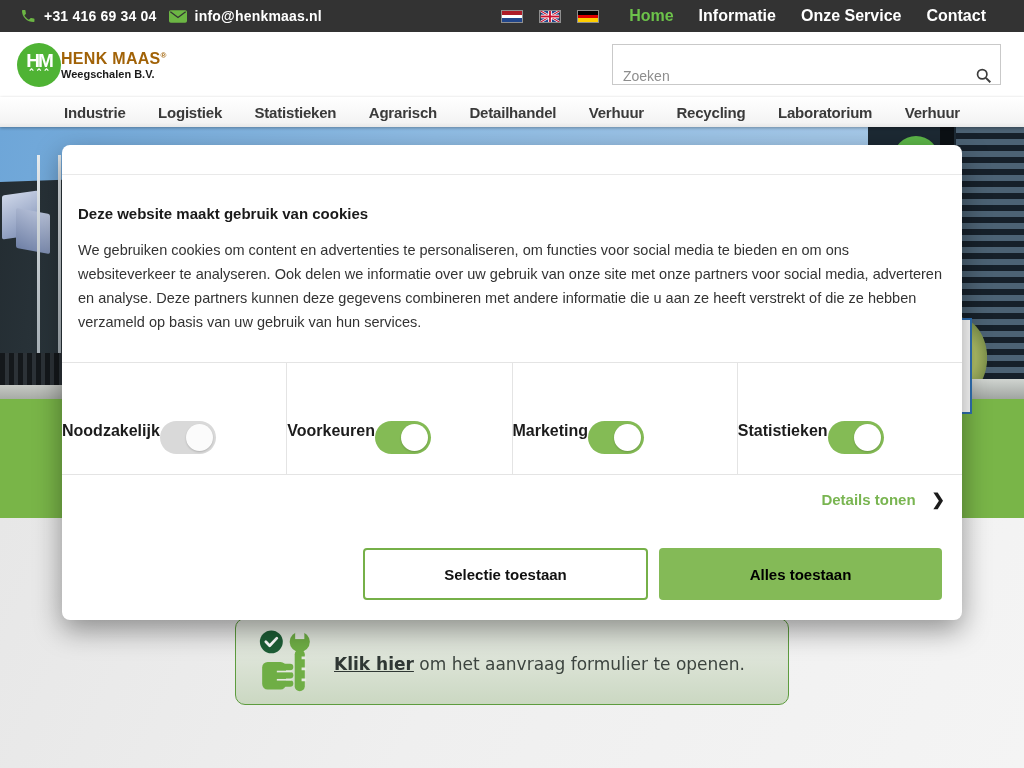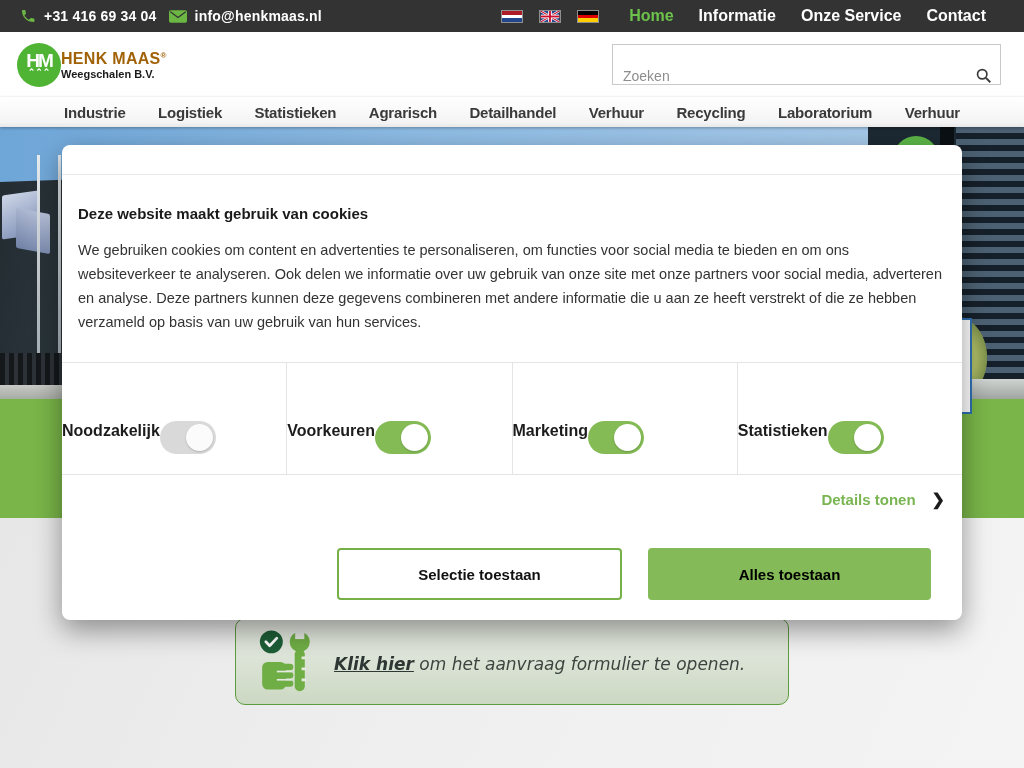--- a/index.html
+++ b/index.html
@@ -70,31 +70,31 @@
   .consent-col:last-child { border-right:none; }
   .consent-label { font-size:16px; font-weight:bold; color:#1c1c1c; }
   .toggle { margin-top:12px; width:56px; height:33px; border-radius:17px; position:relative; cursor:pointer; }
   .toggle.green { background:#84bb55; }
   .toggle.gray  { background:#d9d9d9; }
   .toggle .knob { position:absolute; top:3px; right:3px; width:27px; height:27px; border-radius:50%; background:#ffffff; box-shadow:0 1px 2px rgba(0,0,0,.18); }
   .toggle.gray .knob { background:#fbfbfb; }
   .details-row { height:48px; flex:none; display:flex; align-items:center; justify-content:flex-end; padding-right:17px; cursor:pointer; }
   .details-label { font-size:15px; font-weight:bold; color:#79b551; }
   .details-chevron { margin-left:16px; font-size:16px; font-weight:bold; color:#1b1b1b; }
-  .btn-row { margin-top:25px; display:flex; justify-content:flex-end; gap:26px; padding-right:31px; }
+  .btn-row { margin-top:25px; display:flex; justify-content:flex-end; gap:11px; padding-right:20px; }
   .btn { height:52px; border-radius:4px; font-size:15px; font-weight:bold; display:flex; align-items:center; justify-content:center; cursor:pointer; font-family:"Liberation Sans",sans-serif; }
   .btn-outline { width:285px; background:#ffffff; border:2px solid #76b048; color:#111111; }
   .btn-solid { width:283px; background:#84ba57; border:none; color:#000000; }
 
   
   .repair-card { position:absolute; left:235px; top:618px; width:554px; height:87px; z-index:6; border:1px solid #5d9c3e; border-radius:10px; background:linear-gradient(180deg,#e7ebe3 0%,#dde4d8 45%,#cbd8c2 100%); display:flex; align-items:center; padding:0 18px 0 22px; font-family:"DejaVu Sans",sans-serif; }
   .repair-icon { flex:none; margin-right:20px; }
   .repair-text { display:flex; flex-direction:column; }
   .repair-title { font-size:24px; font-weight:bold; color:#39413d; letter-spacing:-.3px; }
-  .repair-line { margin-top:4px; font-size:17px; color:#3c443f;font-style:italic; }
+  .repair-line { margin-top:4px; font-size:17px; color:#3c443f; }
   .repair-link { font-weight:bold; text-decoration:underline; color:#2f3734; cursor:pointer; }
 </style>
 </head>
 <body>
 
 <div class="stage">
 
   <div class="topbar">
     <div class="contact-group">
       <div class="contact-item">

